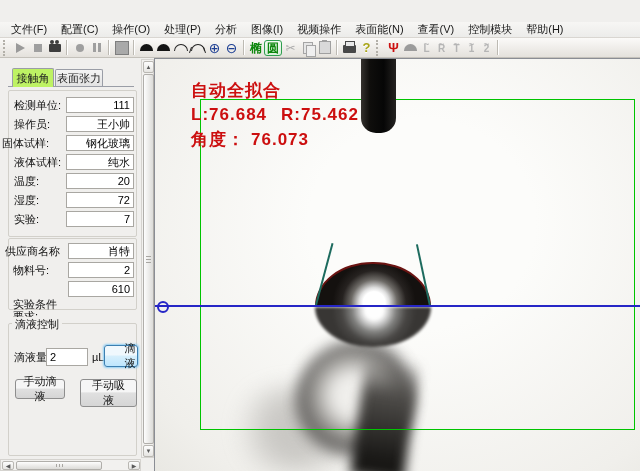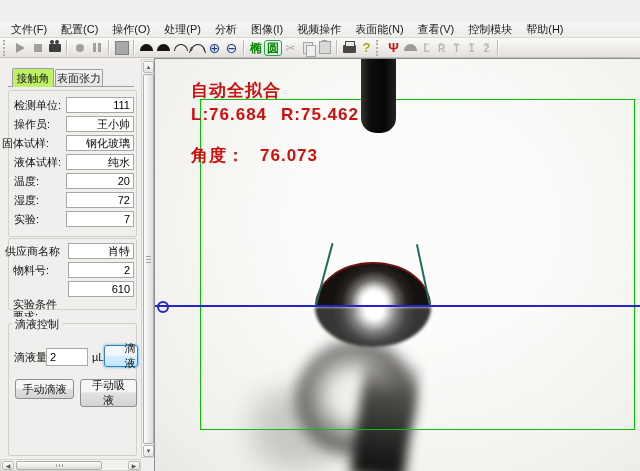--- a/index.html
+++ b/index.html
@@ -256,21 +256,21 @@
     <input class="finput" style="left: 68px; top: 204px; width: 58px;" value="2">
     <span class="flabel" style="left:13px;top:224px;width:54px;white-space:normal;word-break:break-all;margin-top:16px;">实验条件要求:</span>
     <input class="finput" style="left: 68px; top: 223px; width: 58px;" value="610">
 
     <div class="gbox" style="left:8px;top:265px;width:127px;height:131px;"></div>
     <span class="gtitle" style="left:12px;top:259px;">滴液控制</span>
     <span class="flabel" style="left:14px;top:293px;">滴液量</span>
     <input class="finput left" style="left: 46px; top: 290px; width: 34px; height: 16px;" value="2">
     <span class="flabel" style="left:92px;top:293px;">µL</span>
     <button class="btn focusblue" style="left:104px;top:287px;width:34px;height:22px;padding-left:24px;">滴液</button>
-    <button class="btn" style="left:15px;top:321px;width:59px;height:20px;">手动滴液</button>
+    <button class="btn" style="left:15px;top:321px;width:50px;height:20px;">手动滴液</button>
     <button class="btn" style="left:80px;top:321px;width:57px;height:28px;">手动吸液</button>
   </div>
 
   <div class="abs sb" style="left:141px;top:59px;width:13px;height:399px;">
     <div class="sb-btn" style="left:1px;top:1px;width:11px;height:12px;">
         <span>▲</span>
       </div>
     <div class="sb-thumb" style="left:1px;top:14px;width:11px;height:370px;">
         <div class="grip-marks"></div>
       </div>
@@ -305,19 +305,19 @@
     <div class="tangent" style="left:274px;top:184px;height:63px;transform:rotate(-12deg);"></div>
     <div class="baseline"></div>
     <div class="baseline-handle"></div>
     <div class="needle"></div>
 
     <div class="redtext" style="top:23px;">自动全拟合</div>
     <div class="redtext" style="top:47px;display:flex;gap:14px;">
       <span>L:76.684</span>
       <span>R:75.462</span>
     </div>
-    <div class="redtext" style="top:88px;display:flex;gap:15px;">
+    <div class="redtext" style="top:72px;display:flex;gap:6px;">
       <span>角度：</span>
       <span>76.073</span>
     </div>
   </div>
 
 </div>
 
 </body></html>

